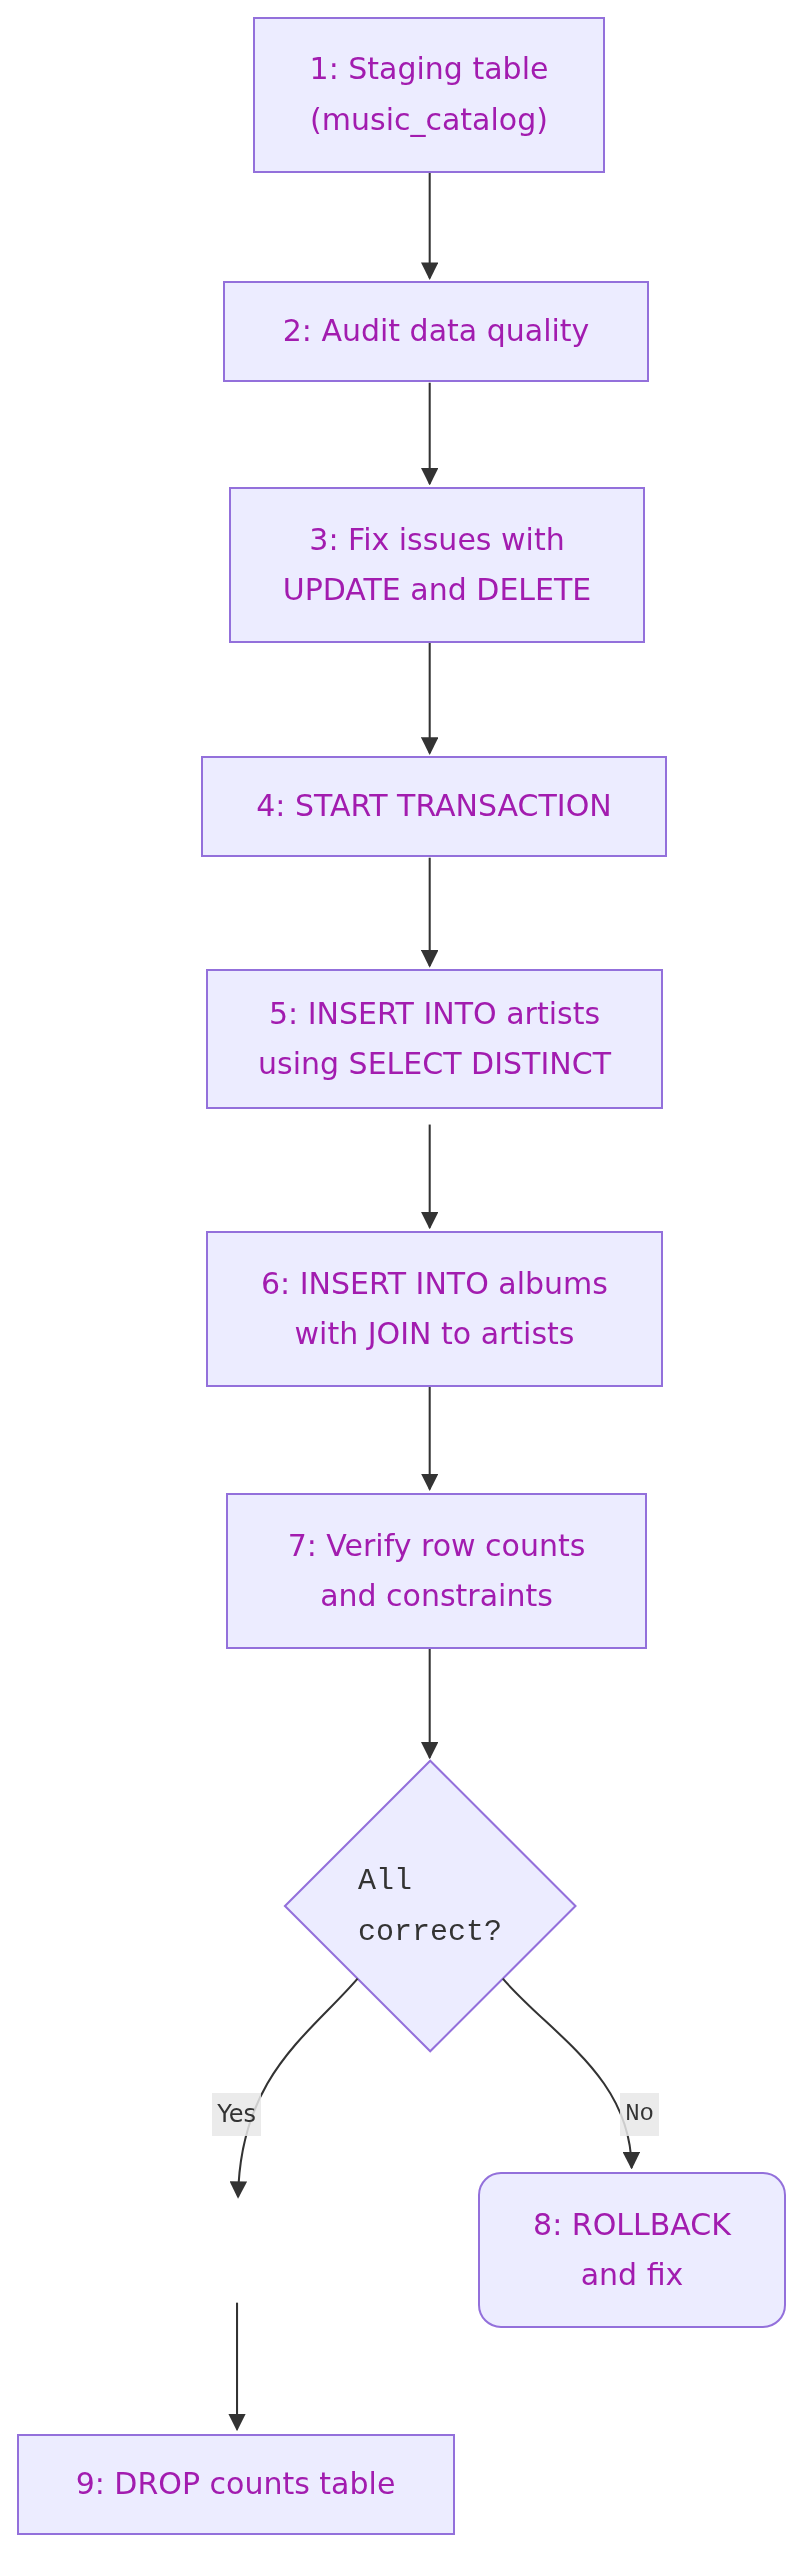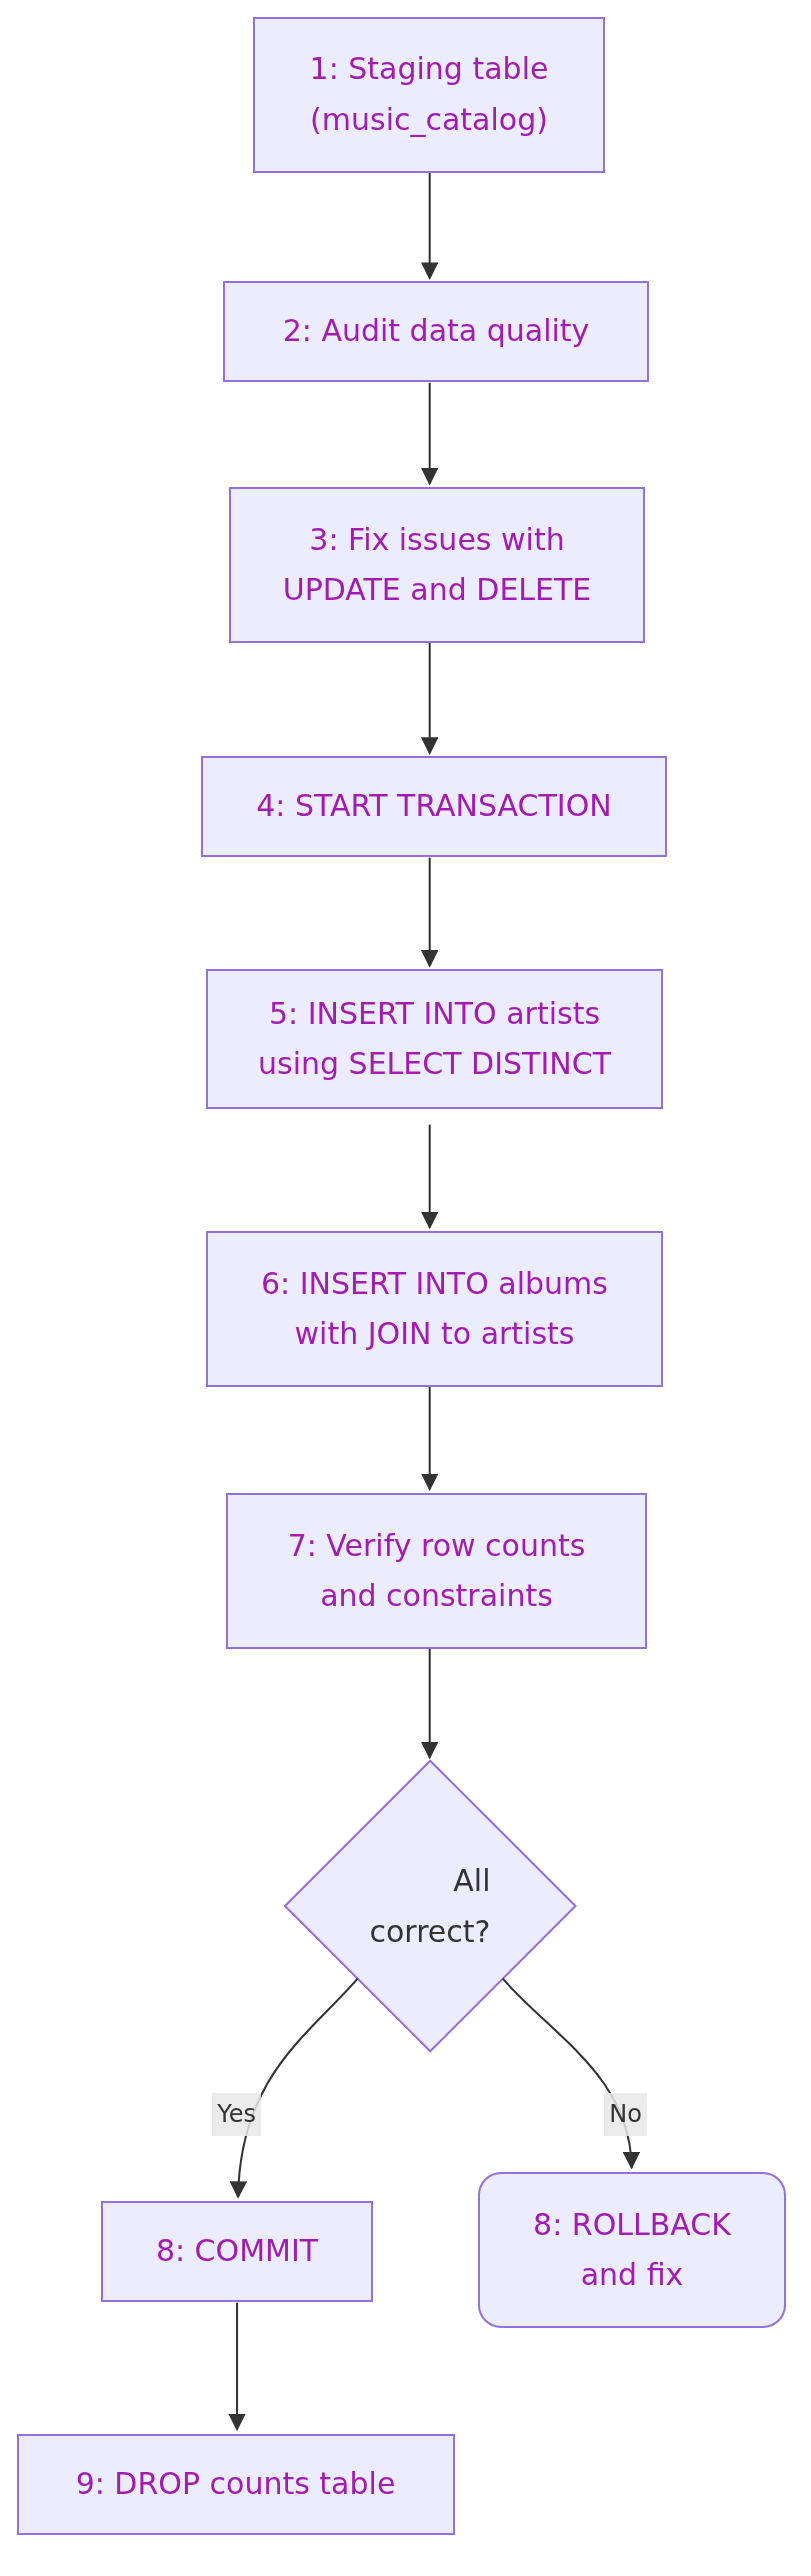--- a/index.html
+++ b/index.html
@@ -42,23 +42,24 @@
     white-space: pre-line;
   }
   .diamond-label {
     position: absolute;
     color: #333333;
     font-size: 30px;
     line-height: 1.68;
     display: flex;
     align-items: center;
     justify-content: center;
-    text-align: right;
+    text-align: left;
     white-space: pre-line;
     background: transparent;
+    font-family: Liberation Mono, monospace;
   }
   .edge-label {
     position: absolute;
     background: rgba(232, 232, 232, 0.85);
     color: #333333;
     font-size: 24px;
     line-height: 1.0;
     padding: 9.3px 5.2px;
     text-align: center;
   }
@@ -68,21 +69,21 @@
   #n-step3    { left: 229px;  top: 487px;  width: 416px; height: 156px; }
   #n-step4    { left: 201px;  top: 756px; width: 466px; height: 101px; }
   #n-step5    { left: 206px;  top: 969px; width: 457px; height: 140px; }
   #n-step6    { left: 206px;  top: 1231px; width: 457px; height: 156px; }
   #n-step7    { left: 226px;  top: 1493px; width: 421px; height: 156px; }
   #n-decision { left: 327px;  top: 1829px; width: 206px; height: 155px; }
   #n-commit   { left: 101px;  top: 2201px; width: 272px; height: 101px; }
   #n-rollback { left: 478px;  top: 2172px; width: 308px; height: 156px; border-radius: 23px; }
   #n-drop     { left: 16.5px;   top: 2434px; width: 438px; height: 101px; }
   #lbl-yes    { left: 212px;  top: 2093px; }
-  #lbl-no     { left: 604px; top: 2093px; }
+  #lbl-no     { left: 620px; top: 2093px; font-family: Liberation Mono, monospace; }
 </style>
 </head>
 <body>
 
 <div id="canvas">
 
   <svg id="edge-layer" viewBox="0 0 1576 5020" xmlns="http://www.w3.org/2000/svg">
     <defs>
       <marker id="arrow" viewBox="0 0 10 10" refX="9" refY="5" markerWidth="8.5" markerHeight="8.5" orient="auto-start-reverse">
         <path d="M0,0 L10,5 L0,10 z" fill="#333333"></path>
@@ -143,23 +144,20 @@
   </div>
 
   <div class="edge-label" id="lbl-yes">
     <span>Yes</span>
   </div>
 
   <div class="edge-label" id="lbl-no">
     <span>No</span>
   </div>
 
-  <div class="node" id="n-commit">
-    <span>8: COMMIT</span>
-  </div>
 
   <div class="node" id="n-rollback">
     <span>8: ROLLBACK
 and fix</span>
   </div>
 
   <div class="node" id="n-drop">
     <span>9: DROP counts table</span>
   </div>
 

